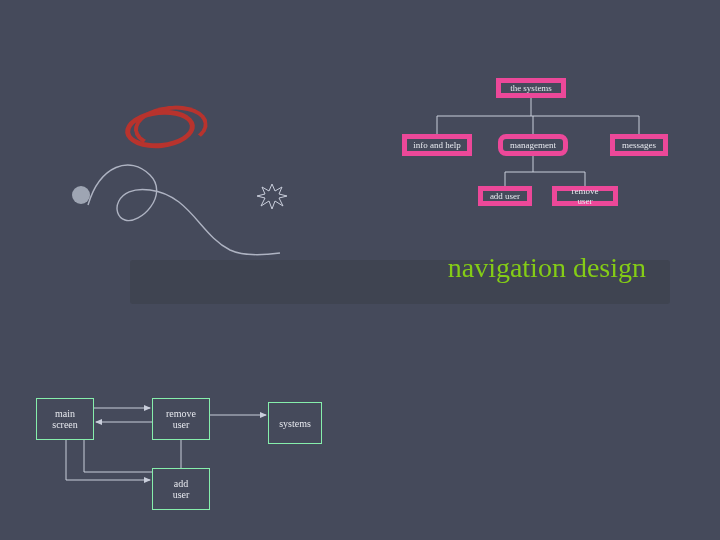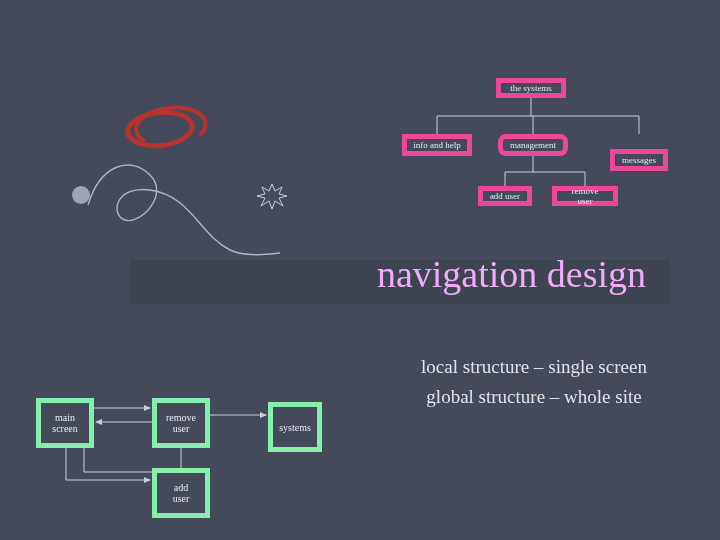--- a/index.html
+++ b/index.html
@@ -35,44 +35,44 @@
   .tree { position:absolute; top:78px; left:390px; width:310px; height:160px; }
   .node {
     position:absolute; background:#454a5b; border:5px solid #ec4899;
     color:#e7e9ef; font-size:9px; text-align:center;
     display:flex; align-items:center; justify-content:center;
     padding:4px 6px;
   }
   .n-root    { top:0;   left:106px; width:70px; height:20px; }
   .n-info    { top:56px; left:12px;  width:70px; height:22px; }
   .n-mgmt    { top:56px; left:108px; width:70px; height:22px;border-radius:8px; }
-  .n-msg     { top:56px; left:220px; width:58px; height:22px;margin-top:15px; }
+  .n-msg     { top:56px; left:220px; width:58px; height:22px; }
   .n-add     { top:108px; left:88px;  width:54px; height:20px; }
   .n-rem     { top:108px; left:162px; width:66px; height:20px; }
   .tree-lines { position:absolute; top:0; left:0; }
 
   
   .banner { position:absolute; top:254px; left:130px; width:540px; height:58px; }
   .banner-bar {
     position:absolute; top:6px; left:0; width:100%; height:44px;
     background:#3f4451; border-radius:3px;
   }
   .banner-text {
     position:absolute; top:-2px; left:0; width:100%; text-align:right;
-    color:#f0abfc; font-size:38px; padding-right:24px;
+    color:#84cc16; font-size:28px; padding-right:24px;
   }
 
   
   .subs { position:absolute; top:352px; left:374px; width:320px; }
   .sub  { color:#e1e3e9; font-size:19px; line-height:1.6; text-align:center; font-family:Georgia, serif; }
 
   
   .flow { position:absolute; top:390px; left:36px; width:320px; height:130px; }
   .fbox {
-    position:absolute; background:#454a5b; border:5px solid #86efac;
+    position:absolute; background:#454a5b; border:1px solid #86efac;
     color:#e7e9ef; font-size:10px; text-align:center;
     display:flex; align-items:center; justify-content:center;
     padding:20px;
   }
   .f-main    { top:8px;  left:0;   width:58px; height:34px; }
   .f-remove  { top:8px;  left:116px; width:58px; height:34px; }
   .f-confirm { top:12px; left:232px; width:54px; height:26px; }
   .f-adduser { top:78px; left:116px; width:58px; height:26px; }
   .flow-lines { position:absolute; top:0; left:0; }
 
@@ -113,24 +113,20 @@
     <div class="node n-msg">messages</div>
     <div class="node n-add">add user</div>
     <div class="node n-rem">remove user</div>
   </div>
 
   <div class="banner">
     <div class="banner-bar"></div>
     <div class="banner-text">navigation design</div>
   </div>
 
-  <div class="subs">
-    <div class="sub">local structure – single screen</div>
-    <div class="sub">global structure – whole site</div>
-  </div>
 
   <div class="flow">
     <svg class="flow-lines" width="320" height="130">
       <defs>
         <marker id="ah" markerWidth="7" markerHeight="7" refX="6" refY="3" orient="auto">
           <path d="M0,0 L7,3 L0,6 Z" fill="#c9cedb"></path>
         </marker>
       </defs>
       <g stroke="#c9cedb" stroke-width="1" fill="none">
 

